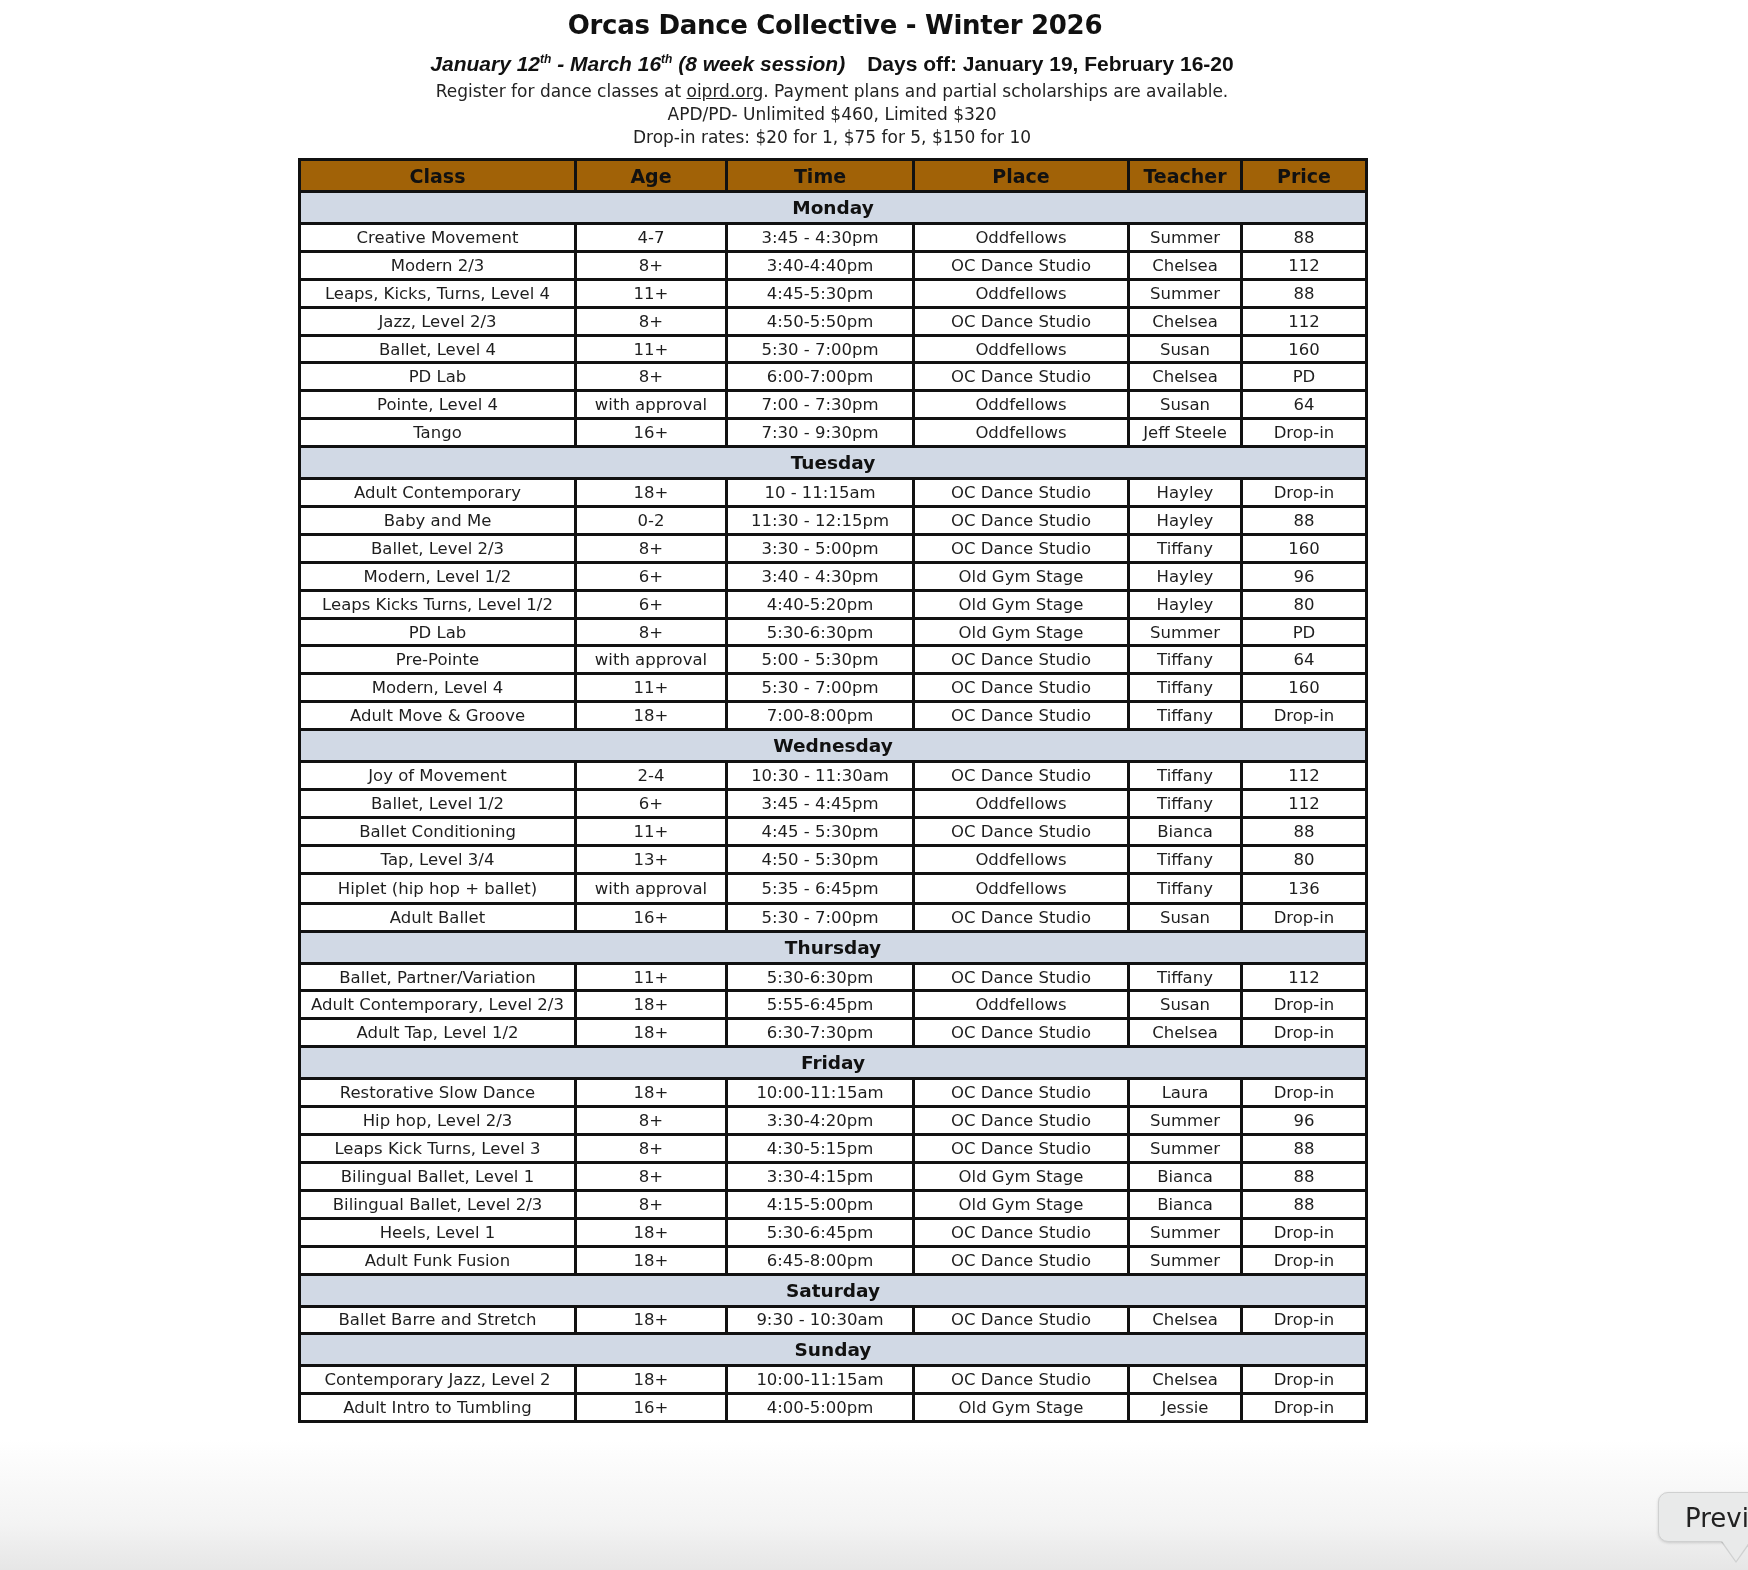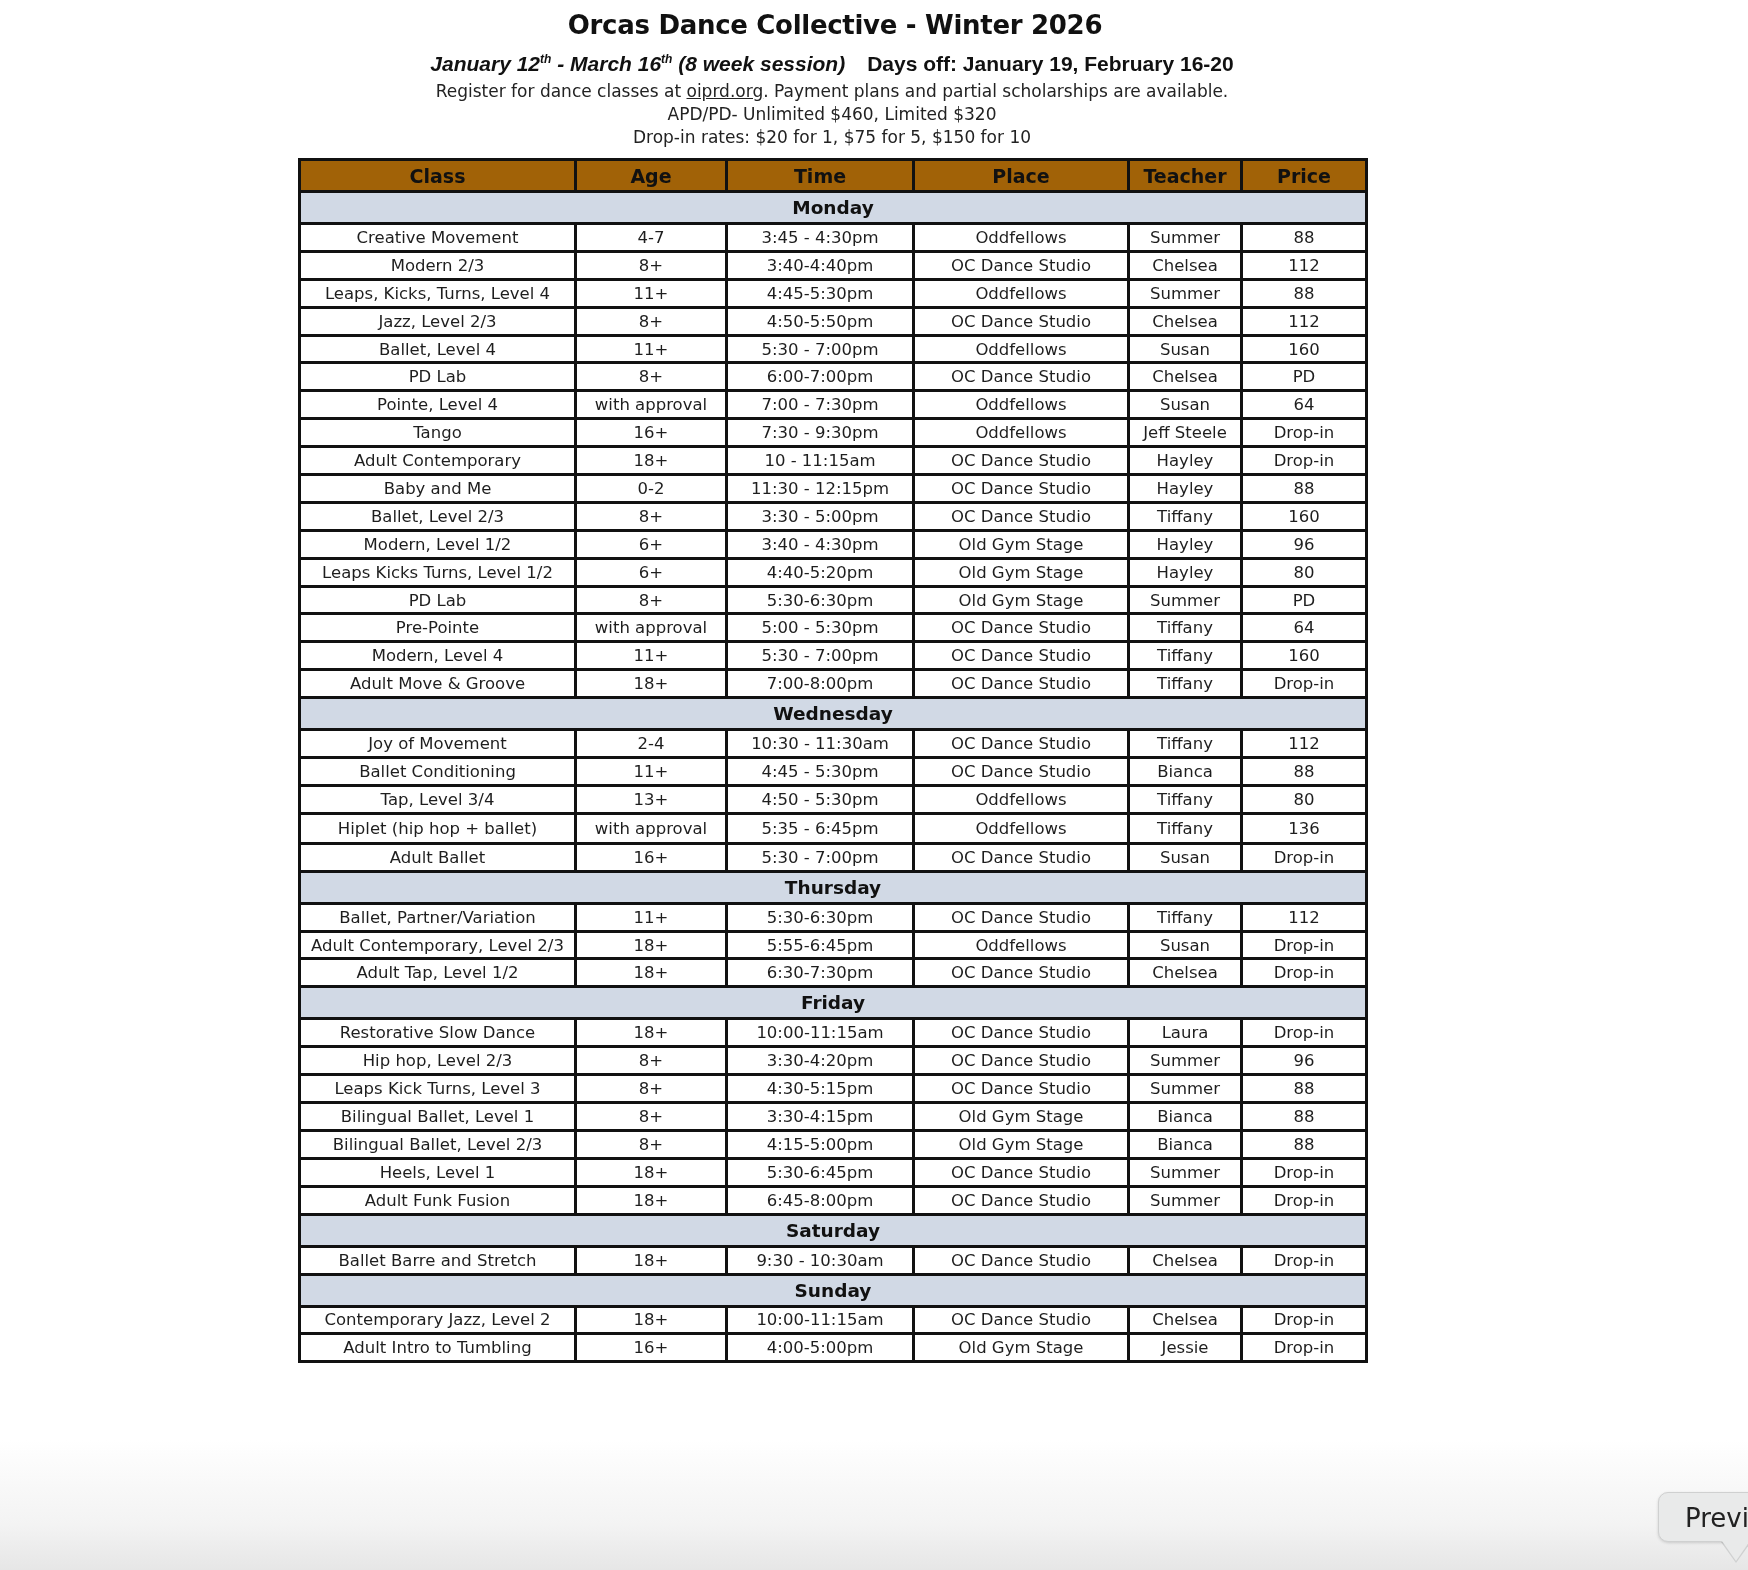--- a/index.html
+++ b/index.html
@@ -166,20 +166,23 @@
         <td>64</td>
       </tr>
       <tr class="row">
         <td>Tango</td>
         <td>16+</td>
         <td>7:30 - 9:30pm</td>
         <td>Oddfellows</td>
         <td>Jeff Steele</td>
         <td>Drop-in</td>
       </tr>
+      <tr class="day">
+        <td colspan="6">Tuesday</td>
+      </tr>
       <tr class="row">
         <td>Adult Contemporary</td>
         <td>18+</td>
         <td>10 - 11:15am</td>
         <td>OC Dance Studio</td>
         <td>Hayley</td>
         <td>Drop-in</td>
       </tr>
       <tr class="row">
         <td>Baby and Me</td>
@@ -246,20 +249,28 @@
         <td>Drop-in</td>
       </tr>
       <tr class="day">
         <td colspan="6">Wednesday</td>
       </tr>
       <tr class="row">
         <td>Joy of Movement</td>
         <td>2-4</td>
         <td>10:30 - 11:30am</td>
         <td>OC Dance Studio</td>
+        <td>Tiffany</td>
+        <td>112</td>
+      </tr>
+      <tr class="row">
+        <td>Ballet, Level 1/2</td>
+        <td>6+</td>
+        <td>3:45 - 4:45pm</td>
+        <td>Oddfellows</td>
         <td>Tiffany</td>
         <td>112</td>
       </tr>
       <tr class="row">
         <td>Ballet Conditioning</td>
         <td>11+</td>
         <td>4:45 - 5:30pm</td>
         <td>OC Dance Studio</td>
         <td>Bianca</td>
         <td>88</td>

